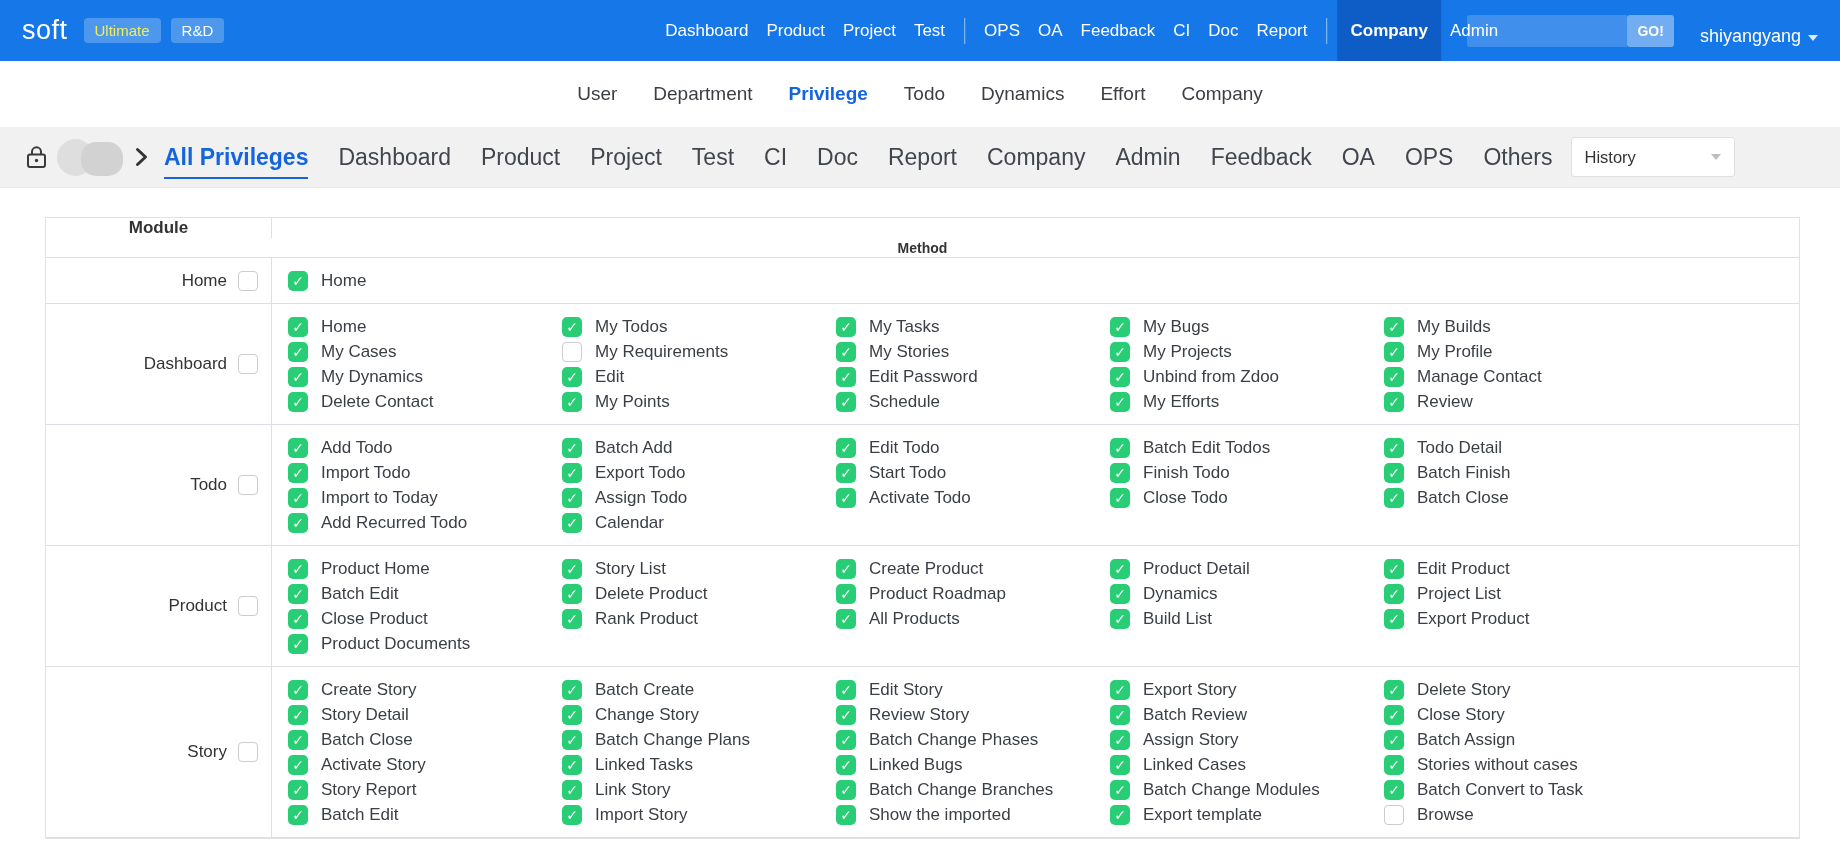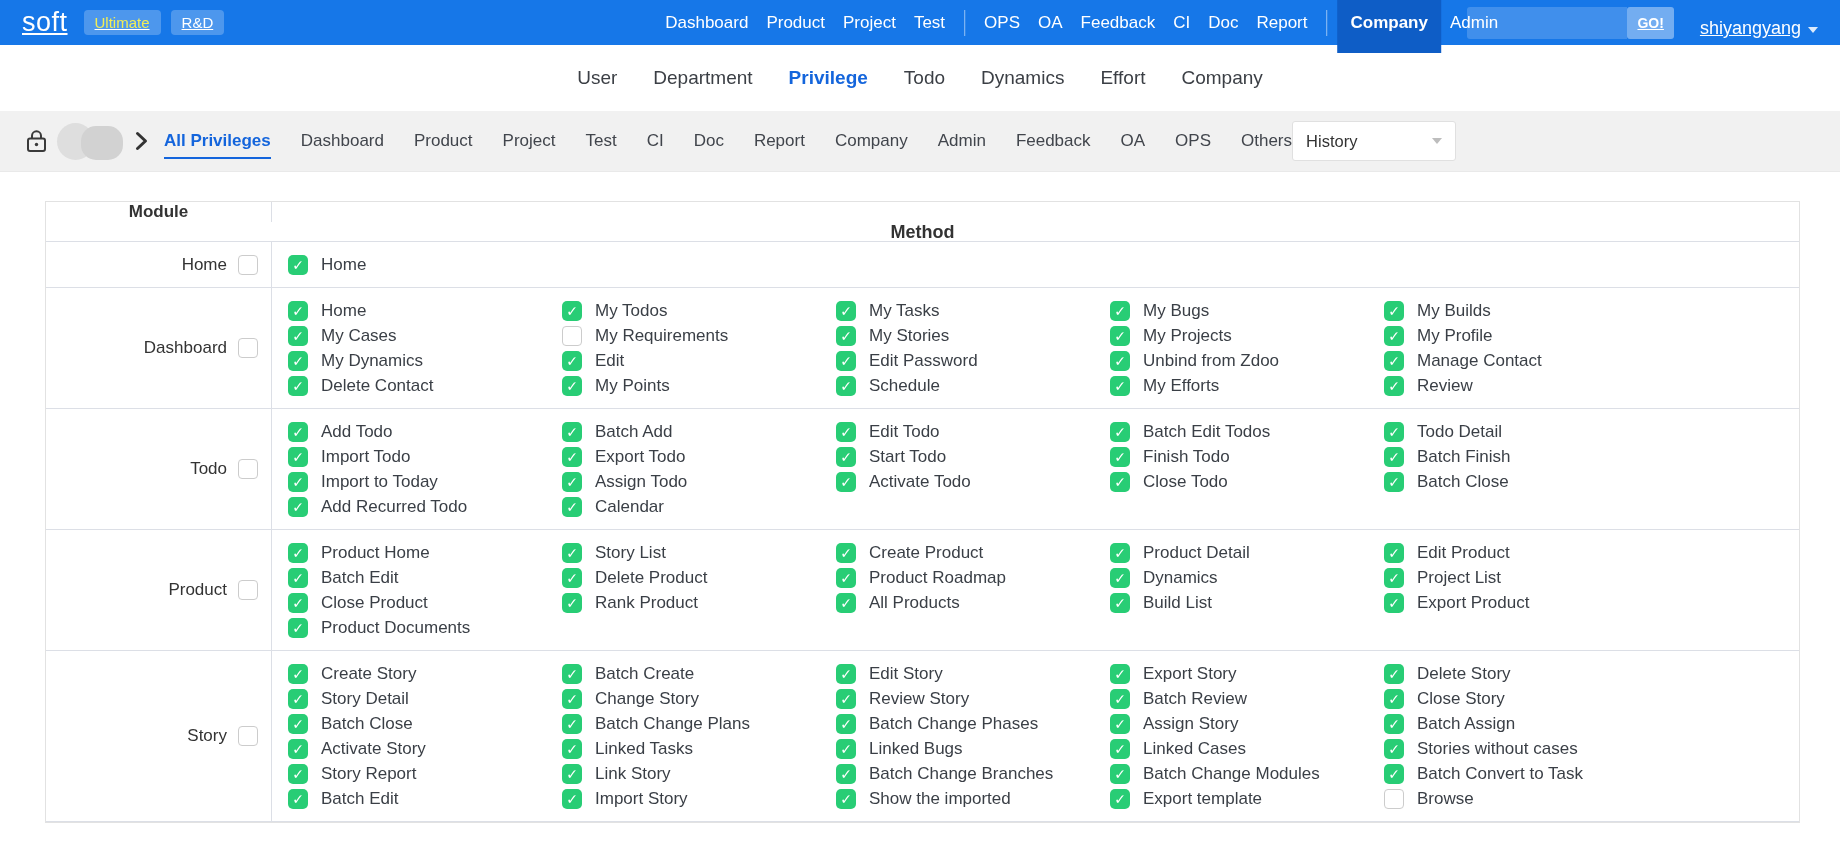--- a/index.html
+++ b/index.html
@@ -4,22 +4,22 @@
 <style>
   * { box-sizing: border-box; margin: 0; padding: 0; }
   html, body {
     width: 1840px; height: 842px; overflow: hidden;
     font-family: "Liberation Sans", "DejaVu Sans", sans-serif;
     background: #ffffff;
   }
 
   
   .top-header {
-    height: 45px; background: #1677e8; display: flex; align-items: center;
-    padding: 17px 22px; position: relative; color: #fff; text-decoration: underline;
+    height: 61px; background: #1677e8; display: flex; align-items: center;
+    padding: 17px 22px; position: relative; color: #fff;
   }
   .logo { font-size: 27px; font-weight: 500; letter-spacing: .5px; margin-right: 16px; }
   .badge-list { display: flex; gap: 10px; align-items: center; }
   .badge {
     background: rgba(255,255,255,.24); border-radius: 4px; padding: 4px 11px;
     font-size: 15px; color: #fff;
   }
   .badge.edition { color: #f3ee55; }
   .top-nav { position: absolute; left: 50%; transform: translateX(-31%); height: 61px;
     display: flex; align-items: center; }
@@ -60,47 +60,47 @@
   .toolbar {
     height: 61px; background: #f1f1f1; border-bottom: 1px solid #e9e9e9;
     display: flex; align-items: center; padding: 0 26px;
   }
   .lock-wrap { display: flex; align-items: center; margin-right: 10px; }
   .blob { position: relative; width: 66px; height: 40px; margin-right: 10px; }
   .blob .b1 { position: absolute; left: 0; top: 2px; width: 37px; height: 37px; border-radius: 50%; background: #dedede; }
   .blob .b2 { position: absolute; left: 24px; top: 5px; width: 42px; height: 34px; border-radius: 15px; background: #d2d2d2; }
   .chevron-wrap { margin: 0 16px 0 2px; display: flex; align-items: center; }
   .toolbar-tabs { display: flex; align-items: center; gap: 30px; }
-  .toolbar-tab { font-size: 17px; color: #41454c; cursor: pointer; white-space: nowrap; position: relative; padding: 6px 0; }
+  .toolbar-tab { font-size: 23px; color: #41454c; cursor: pointer; white-space: nowrap; position: relative; padding: 6px 0; }
   .toolbar-tab.active { color: #1465dc; font-weight: bold; }
   .toolbar-tab.active::after {
     content: ""; position: absolute; left: 0; right: 0; bottom: -2px; height: 2px; background: #1465dc;
   }
   .history-select {
-    width: 164px; height: 40px; background: #fff;
+    margin-left: 18px; width: 164px; height: 40px; background: #fff;
     border: 1px solid #e0e0e0; border-radius: 3px; display: flex; align-items: center;
     justify-content: space-between; padding: 0 13px; cursor: pointer;
   }
   .history-label { font-size: 16.5px; color: #333; }
   .select-caret {
     width: 0; height: 0; border-left: 5px solid transparent; border-right: 5px solid transparent;
     border-top: 6px solid #bdbdbd;
   }
 
   
   .content { background: #fff; padding: 29px 0 0 45px; height: 654px; overflow: hidden; }
   .ptable { width: 1755px; border: 1px solid #e2e2e2; }
   .pt-header { display: flex; border-bottom: 1px solid #dcdfe6; height: 40px; flex-direction: column; }
   .pt-header .h-module {
     width: 226px; border-right: 1px solid #dcdfe6; display: flex;
     align-items: center; justify-content: center; font-weight: bold; font-size: 17px; color: #333;
   }
   .pt-header .h-method {
     flex: 1; display: flex; align-items: center; justify-content: center;
-    font-weight: bold; font-size: 18px; color: #333;
+    font-weight: bold; font-size: 14px; color: #333;
   }
   .prow { display: flex; border-bottom: 1px solid #dcdfe6; }
   .prow:last-child { border-bottom: 1px solid #dcdfe6; }
   .module-cell {
     width: 226px; border-right: 1px solid #dcdfe6; display: flex;
     align-items: center; justify-content: flex-end; gap: 11px; padding-right: 13px;
   }
   .module-label { font-size: 17px; color: #333; }
   .method-cell {
     flex: 1; padding: 10px 0 10px 16px;

